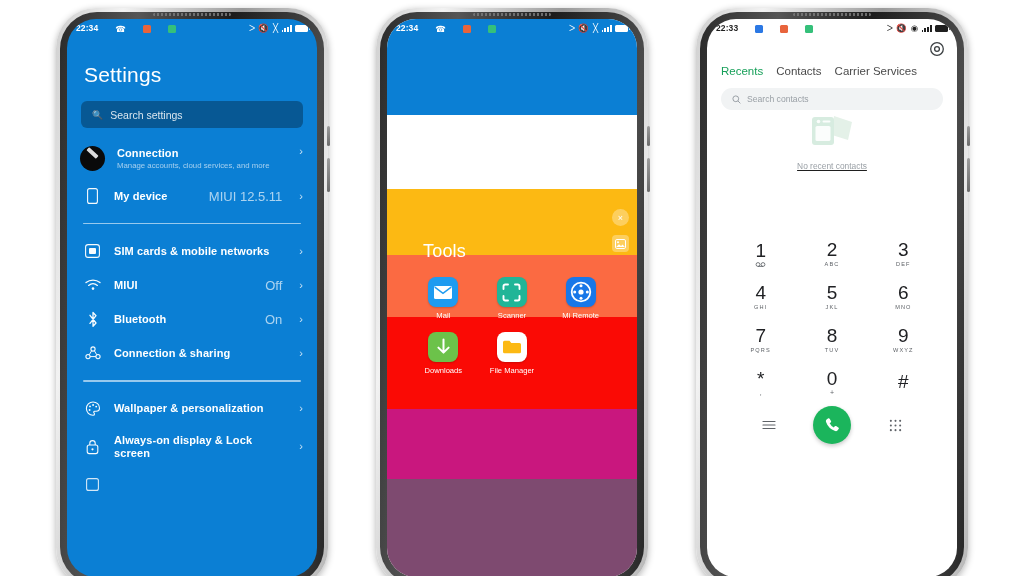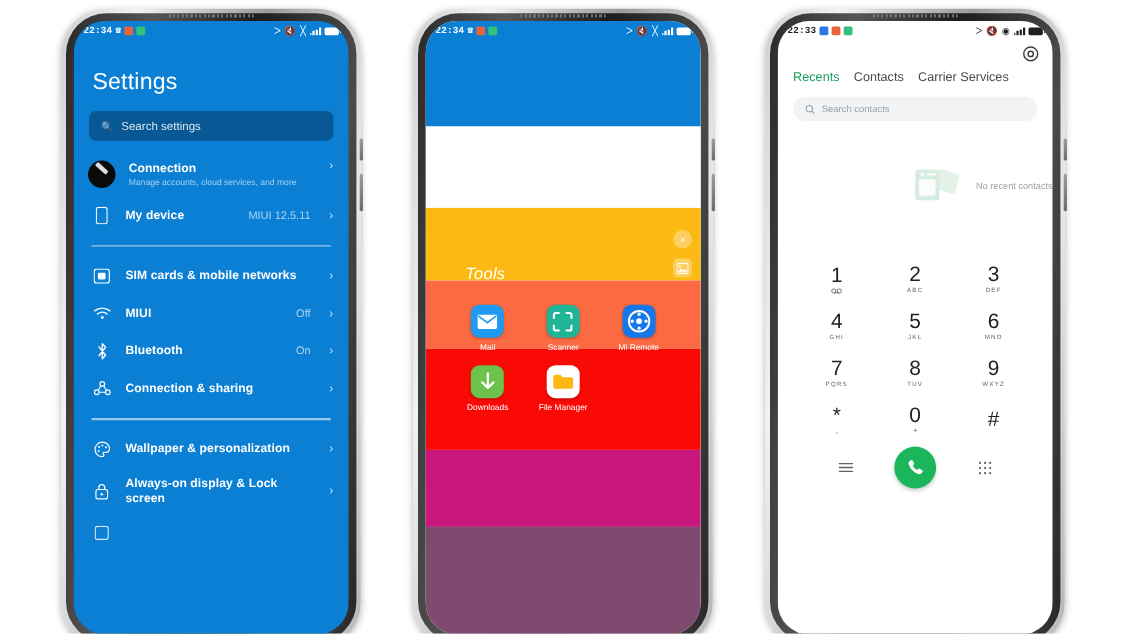--- a/index.html
+++ b/index.html
@@ -36,21 +36,21 @@
     width: 78px; height: 3px; z-index: 6;
     background: repeating-linear-gradient(to right,#7b7b7b 0 2px, transparent 2px 4px);
     border-radius: 2px; opacity:.85;
   }
   .sidebtn { position:absolute; right:-2px; width:3px; border-radius:2px; background:linear-gradient(180deg,#9d9d9d,#6a6a6a); }
   .sidebtn.b1 { top:118px; height:20px; }
   .sidebtn.b2 { top:150px; height:34px; }
 
   
   .statusbar { height: 18px; display: flex; align-items: center; padding: 0 9px; font-size: 8.5px; letter-spacing: .1px; }
-  .sb-left { display:flex; align-items:center; gap:3px;font-family:Liberation Mono, monospace; }
+  .sb-left { display:flex; align-items:flex-end; gap:17px; }
   .sb-right { margin-left:auto; display:flex; align-items:center; gap:3.5px; }
   .sb-time { font-size:8.5px; font-weight:600; }
   .chip { width:8px; height:8px; border-radius:1.5px; display:inline-block; }
   .sb-ico { font-size:8.5px; line-height:1; display:inline-block; }
   .batt { width:13px; height:7px; border-radius:1.5px; display:inline-block; position:relative; }
   .batt::after{ content:""; position:absolute; right:-2px; top:2px; width:1.5px; height:3px; border-radius:0 1px 1px 0; background:inherit; }
   .bars { display:inline-flex; align-items:flex-end; gap:1px; height:8px; }
   .bars i { width:1.7px; display:block; }
   .bars i:nth-child(1){height:2.5px}.bars i:nth-child(2){height:4px}.bars i:nth-child(3){height:5.5px}.bars i:nth-child(4){height:7px}
 
@@ -64,53 +64,53 @@
     display:flex; align-items:center; gap:7px; padding: 0 11px;
     font-size: 10.5px; color: rgba(255,255,255,.85);
   }
   .s-search .mag { font-size:9px; opacity:.9; }
   .s-list { padding-top: 10px; }
   .row { display:flex; align-items:center; gap:12px; padding: 8px 14px 8px 16px; min-height:34px; }
   .row .ic { width:19px; display:flex; justify-content:center; align-items:center; flex:0 0 19px; opacity:.97; }
   .row .tx { flex:1; min-width:0; }
   .row .t { font-size:11px; font-weight:600; letter-spacing:.1px; line-height:13px; }
   .row .sub { font-size:7.8px; color:rgba(255,255,255,.62); line-height:10px; margin-top:1px; }
-  .row .val { font-size:10px; color:rgba(255,255,255,.66); margin-right:5px; }
+  .row .val { font-size:13px; color:rgba(255,255,255,.66); margin-right:5px; }
   .row .chev { font-size:11px; color:rgba(255,255,255,.78); font-weight:300; line-height:1; }
   .avatar { width:25px; height:25px; border-radius:50%; background:#0a0a0a; position:relative; overflow:hidden; flex:0 0 25px; }
   .avatar::after{ content:""; position:absolute; left:6px; top:5px; width:13px; height:4px; background:#dcdcdc; transform:rotate(42deg); border-radius:1px; }
   .row.acct { padding-left:13px; align-items:flex-start; }
   .row.acct .tx { padding-top:1px; }
   .divider { height:1.4px; background:rgba(255,255,255,.58); margin: 10px 16px; border-radius:1px; }
 
   
   .p2 { height:100%; position:relative; }
   .band { position:absolute; left:0; right:0; }
   .p2 .statusbar{ color:#fff; position:relative; z-index:4; }
-  .folder-title { position:absolute; z-index:4; left:36px; top:222px; font-size:15px; color:#fff; letter-spacing:.2px;font-style:italic; }
+  .folder-title { position:absolute; z-index:4; left:36px; top:222px; font-size:18px; color:#fff; letter-spacing:.2px; }
   .fbtn { position:absolute; z-index:5; right:8px; width:17px; height:17px; border-radius:4px;
           display:flex; align-items:center; justify-content:center; color:#fff; }
   .fbtn.close { top:190px; border-radius:50%; background:rgba(255,255,255,.32); font-size:9px; }
   .fbtn.addimg { top:216px; background:rgba(255,255,255,.32); }
   .appgrid { position:absolute; z-index:4; left:0; right:0; top:258px; display:grid; grid-template-columns:repeat(3,1fr); row-gap:12px; padding:0 22px; }
   .app { display:flex; flex-direction:column; align-items:center; gap:4px; }
   .app .ico { width:30px; height:30px; border-radius:8px; display:flex; align-items:center; justify-content:center; box-shadow:0 1px 2px rgba(0,0,0,.18); }
   .app .nm { font-size:7.6px; color:#fff; text-align:center; line-height:9px; max-width:52px; }
 
   
   .p3 { background:#fff; height:100%; color:#1f1f1f; }
   .p3 .statusbar { color:#1f1f1f; }
   .d-top { position:relative; padding: 6px 0 0 0; }
   .d-gear { position:absolute; right:12px; top:4px; width:16px; height:16px; }
   .d-tabs { display:flex; gap:13px; padding: 22px 14px 0 14px; font-size:11.5px; }
   .d-tabs .tab { color:#4a4a4a; white-space:nowrap; }
   .d-tabs .tab.active { color:#18a05a; }
   .d-search { margin:11px 14px 0 14px; height:22px; border-radius:11px; background:#f1f3f4;
               display:flex; align-items:center; gap:6px; padding:0 11px; font-size:8.6px; color:#9aa0a6; }
-  .d-empty { height:118px; display:flex; flex-direction:row; align-items:center; justify-content:flex-end; gap:7px; }
+  .d-empty { height:118px; display:flex; flex-direction:column; align-items:center; justify-content:flex-start; gap:7px;text-decoration:underline; }
   .d-empty .cap { font-size:8.4px; color:#9aa0a6; }
   .dialpad { padding: 4px 18px 0 18px; }
   .dp-row { display:flex; }
   .key { flex:1; height:43px; display:flex; flex-direction:column; align-items:center; justify-content:center; gap:1px; }
   .key .num { font-size:19px; font-weight:400; line-height:20px; color:#202124; }
   .key .ltr { font-size:5.6px; letter-spacing:1.1px; color:#5f6368; line-height:6px; }
   .key .plus { font-size:7px; color:#5f6368; line-height:6px; }
   .dp-actions { display:flex; align-items:center; padding: 2px 18px 0 18px; }
   .dp-actions .side { flex:1; display:flex; justify-content:center; color:#5f6368; }
   .callbtn { width:38px; height:38px; border-radius:50%; background:#1bb55c; display:flex; align-items:center; justify-content:center; box-shadow:0 2px 4px rgba(0,0,0,.22); }

